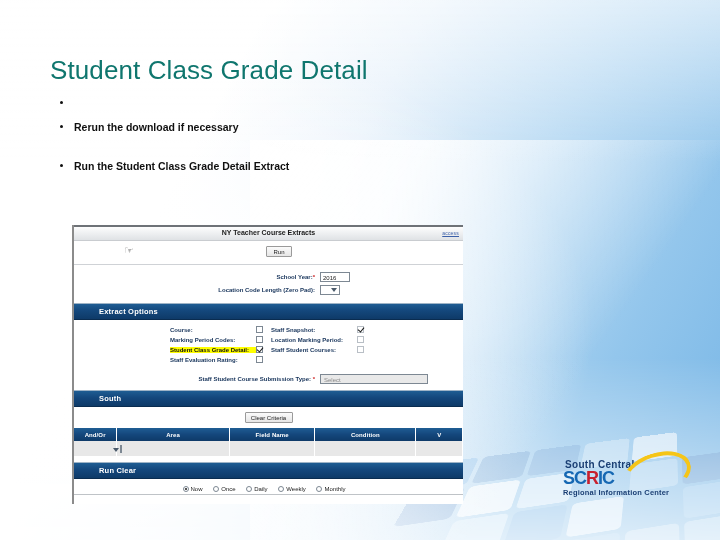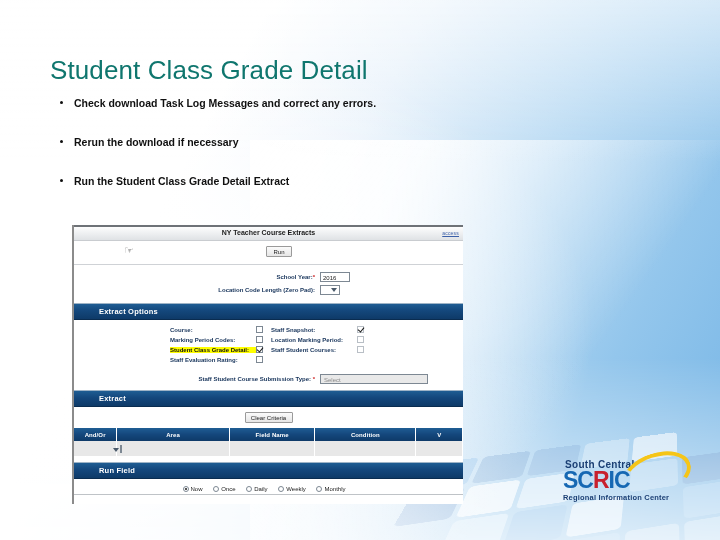--- a/index.html
+++ b/index.html
@@ -378,21 +378,21 @@
     height: 52px;
   }
   .logo-top {
     font-size: 10px;
     font-weight: bold;
     color: #1b3f74;
     letter-spacing: 0.3px;
     margin-left: 10px;
   }
   .logo-main {
-    font-size: 23px;
+    font-size: 18px;
     font-weight: bold;
     color: #1668b3;
     letter-spacing: -1px;
     line-height: 0.94;
     margin-left: 8px;
   }
   .logo-main .red { color: #c8202e; }
   .logo-bottom {
     font-size: 7.5px;
     font-weight: bold;
@@ -441,21 +441,20 @@
       <div class="sq" style="left: 340px; top: 204px; width: 62px; height: 62px; background: rgba(210, 232, 248, 0.92); opacity: 0.52;"></div>
     </div>
   <div class="mosaic-fade"></div>
   <div class="bg-sheen"></div>
 
   <div class="title">Student Class Grade Detail</div>
 
   <div class="bullets">
     <div class="bullet">
       <span class="dot"></span>
-      <span>Check download Task Log Messages and correct any errors.</span>
     </div>
     <div class="bullet">
       <span class="dot"></span>
       <span>Rerun the download if necessary</span>
     </div>
     <div class="bullet">
       <span class="dot"></span>
       <span>Run the Student Class Grade Detail Extract</span>
     </div>
   </div>
@@ -510,21 +509,21 @@
         <span class="opt-label">Staff Evaluation Rating:</span>
         <span class="cb"></span>
       </div>
     </div>
 
     <div class="submit-row">
       <span class="field-label"><span>Staff Student Course Submission Type:</span> <span class="req">*</span></span>
       <span class="selbox wide">Select</span>
     </div>
 
-    <div class="sec-header">Extract</div>
+    <div class="sec-header">South</div>
 
     <div class="filter-body">
       <span class="clear-btn">Clear Criteria</span>
     </div>
 
     <table class="ftable">
       <tbody>
           <tr>
         <th style="width:11%">And/Or</th>
         <th style="width:29%">Area</th>
@@ -535,21 +534,21 @@
       <tr>
         <td></td>
         <td><span class="cell-sel"><span class="caret"></span></span></td>
         <td></td>
         <td></td>
         <td></td>
       </tr>
     </tbody>
       </table>
 
-    <div class="sec-header" style="margin-top:6px">Run Field</div>
+    <div class="sec-header" style="margin-top:6px">Run Clear</div>
 
     <div class="runopt-body">
       <span class="radio-item"><span class="radio sel"></span><span>Now</span></span>
       <span class="radio-item"><span class="radio"></span><span>Once</span></span>
       <span class="radio-item"><span class="radio"></span><span>Daily</span></span>
       <span class="radio-item"><span class="radio"></span><span>Weekly</span></span>
       <span class="radio-item"><span class="radio"></span><span>Monthly</span></span>
       <div class="shot-bottomline"></div>
     </div>
 

